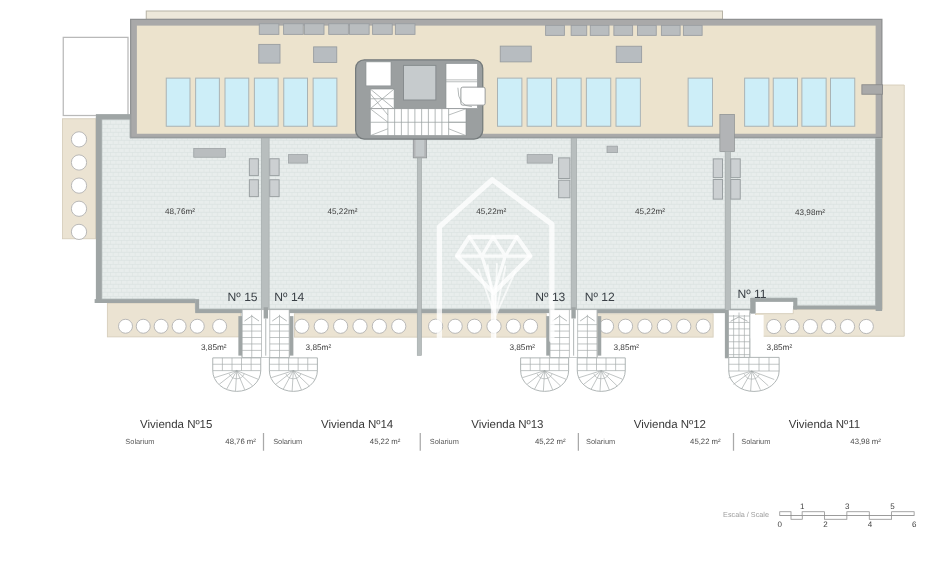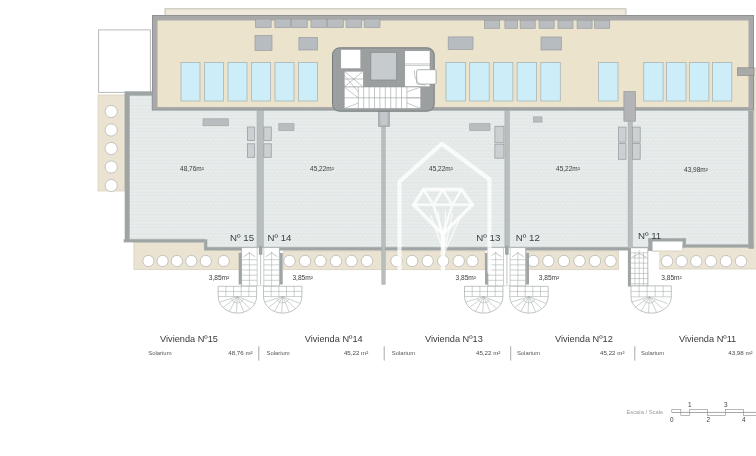--- a/index.html
+++ b/index.html
@@ -1,16 +1,16 @@
 <!DOCTYPE html>
 <html><head>
 <meta charset="utf-8">
 <style>
 html,body{margin:0;padding:0;background:#fff;}
-#plan{width:652px;height:456px;position:relative;font-family:"Liberation Sans",sans-serif;margin-left:48px;}
+#plan{width:652px;height:456px;position:relative;font-family:"Liberation Sans",sans-serif;}
 svg text{font-family:"Liberation Sans",sans-serif;}
 </style>
 </head>
 <body>
 <div id="plan">
 <svg width="756" height="456" viewBox="0 0 756 456" xmlns="http://www.w3.org/2000/svg">
 <defs>
 <pattern id="tiles" width="4.4" height="6.4" patternUnits="userSpaceOnUse">
 <rect width="4.4" height="6.4" fill="#e8edec"></rect>
 <path d="M0,0.25 H4.4 M0,3.45 H4.4" stroke="#d7dfdf" stroke-width="0.5" fill="none"></path>

